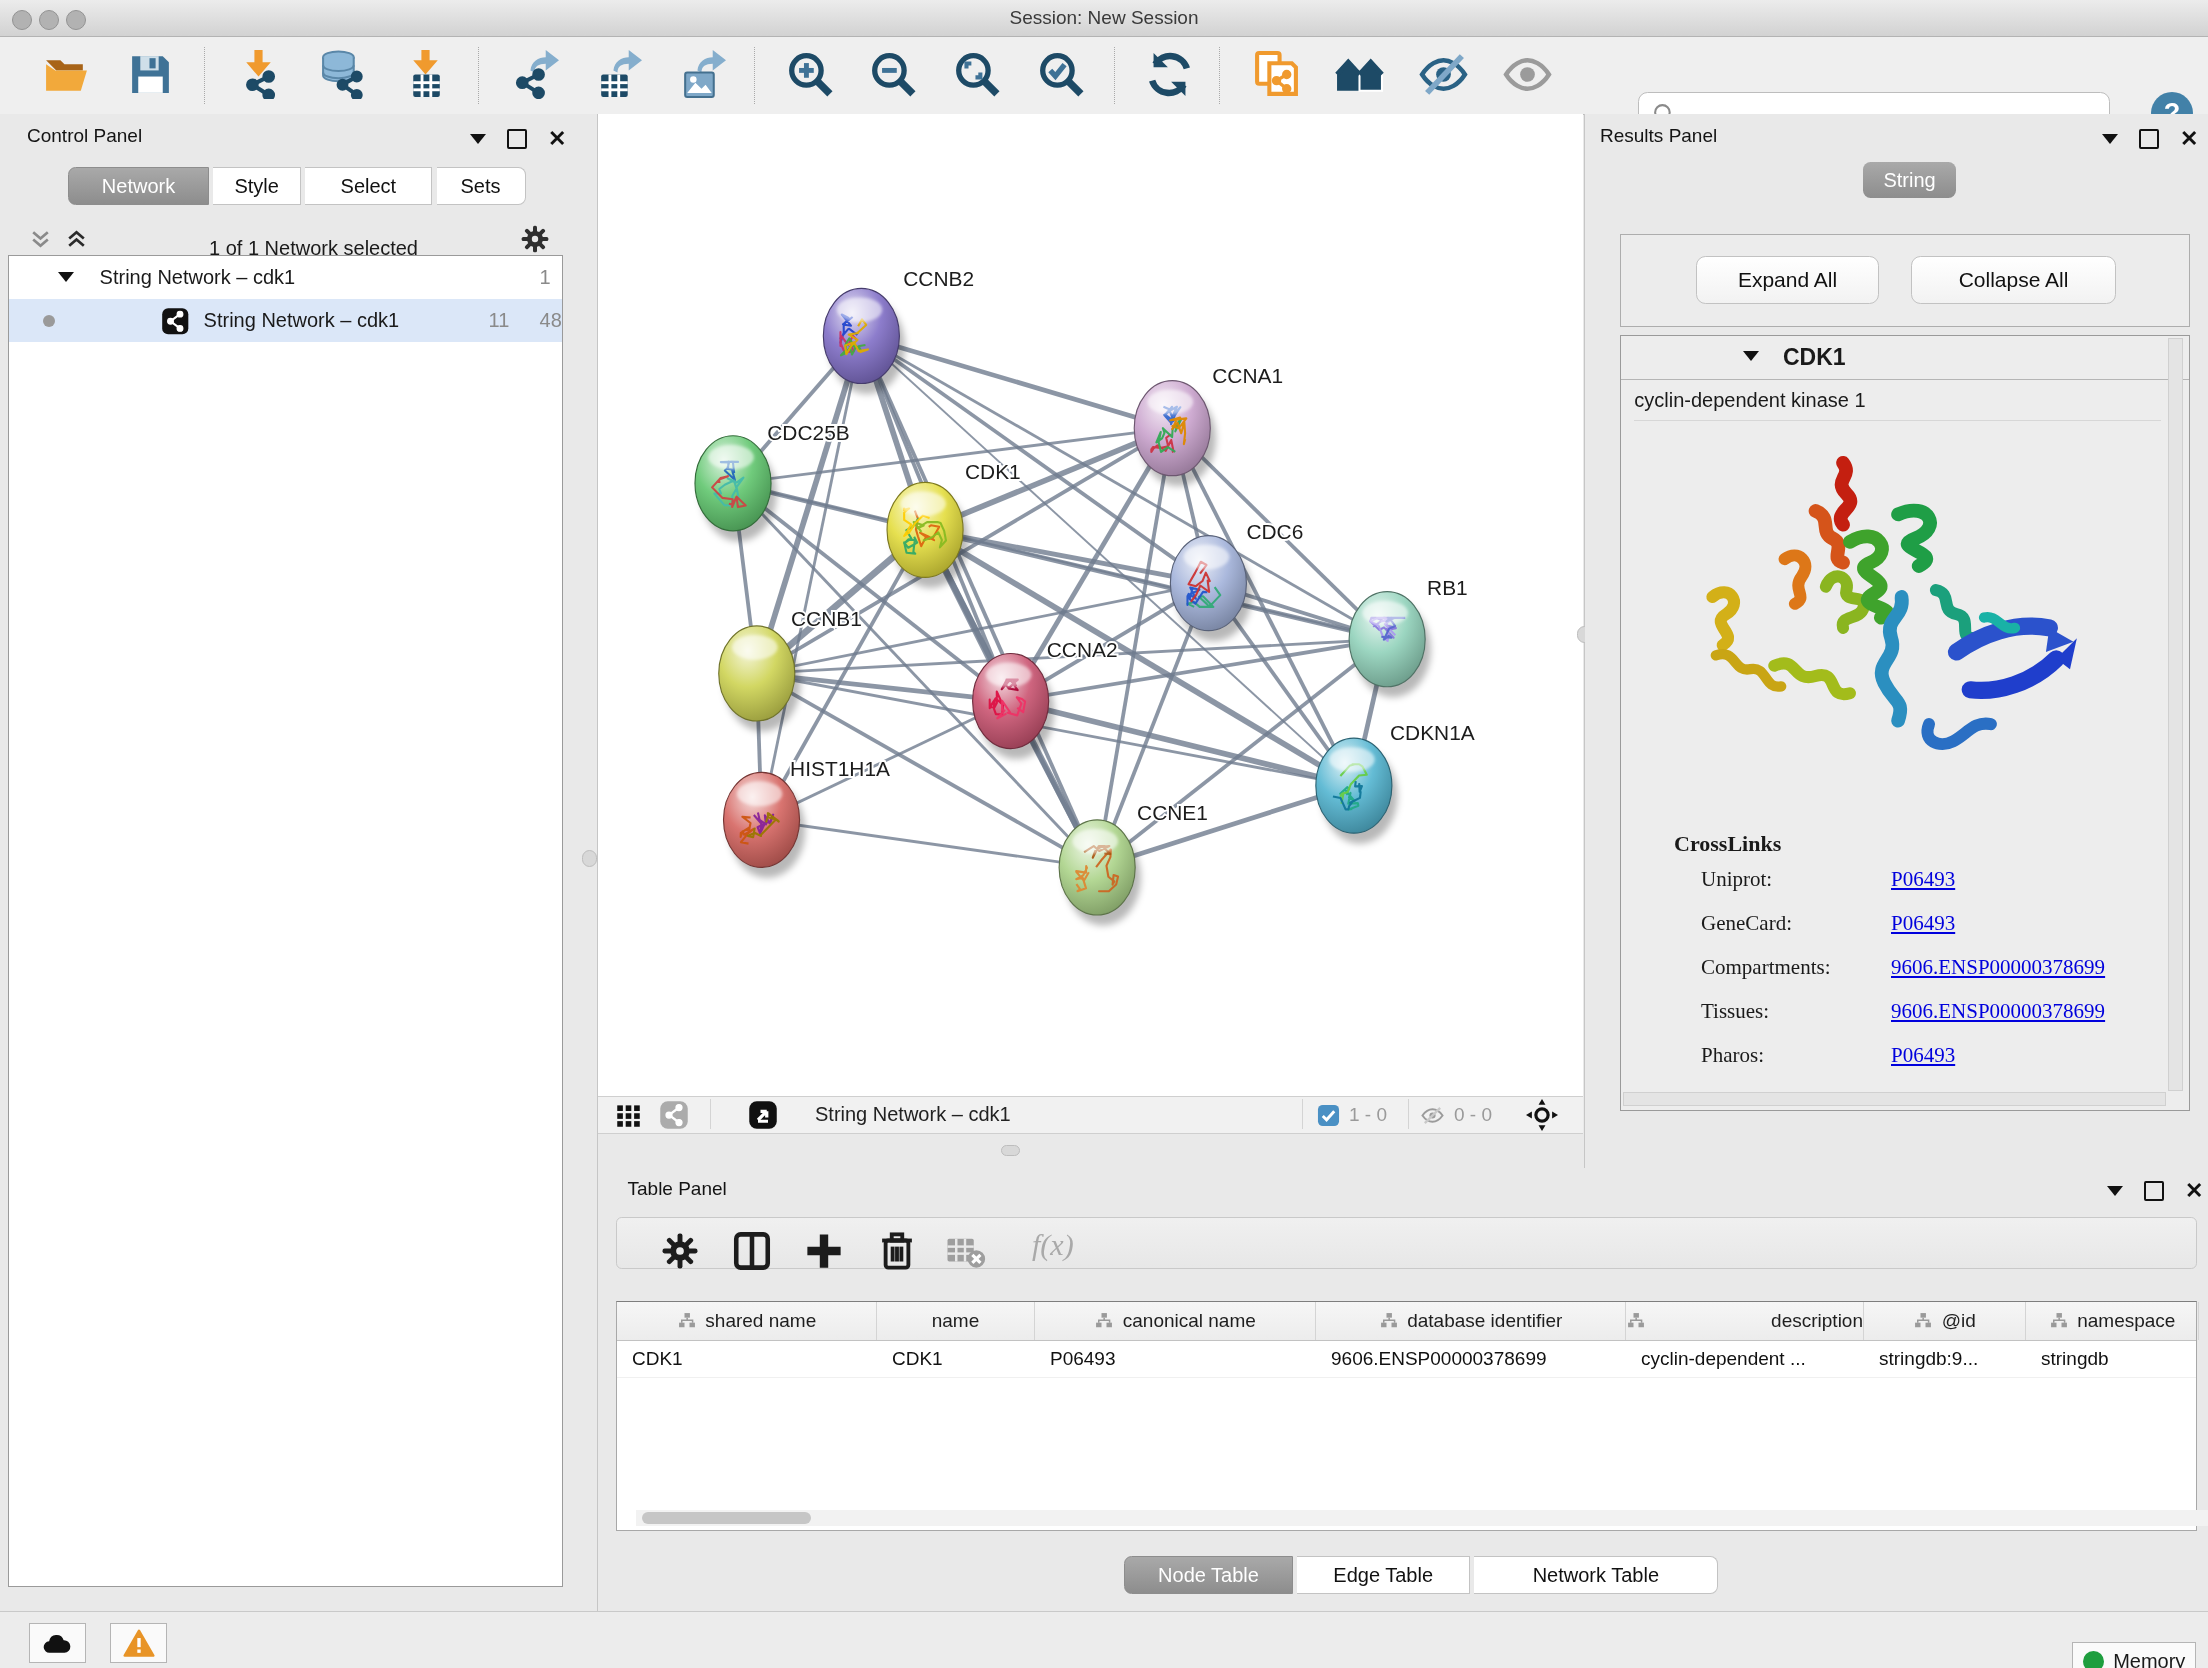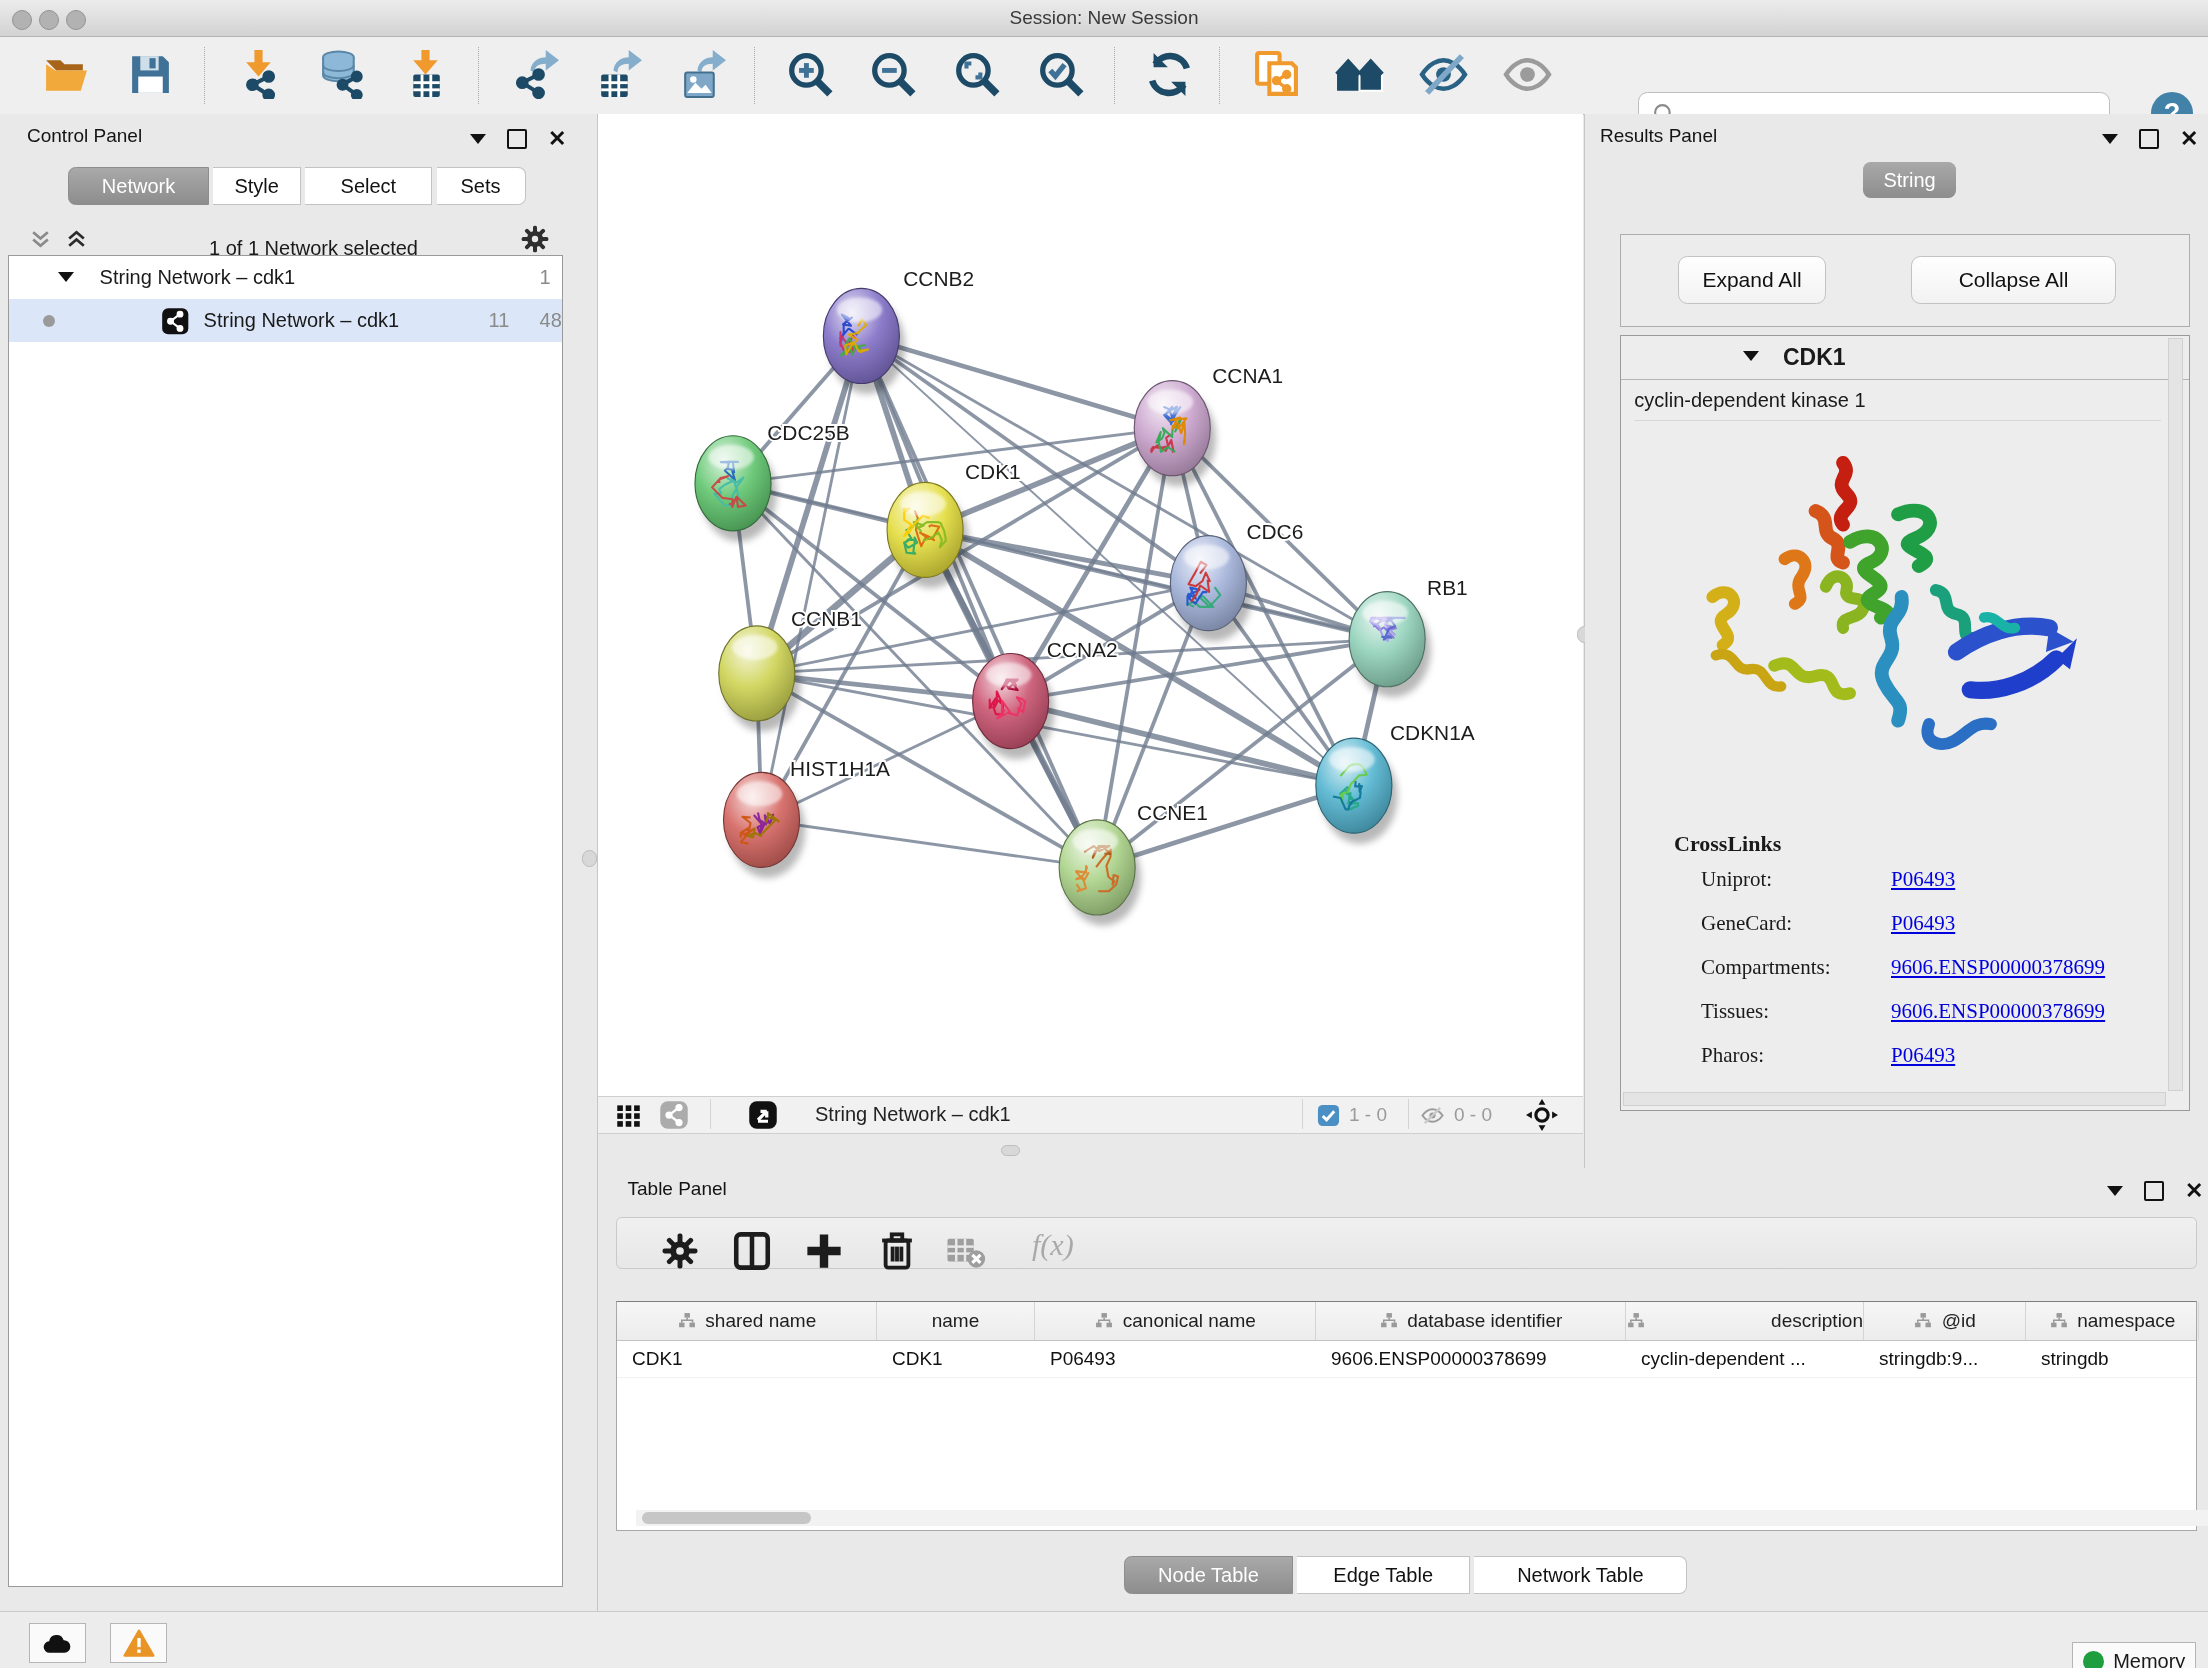--- a/index.html
+++ b/index.html
@@ -89,21 +89,21 @@
      background:#fff;border:1px solid #a8a8a8;border-top:1.9px solid #7e7e7e;}
   #tp-cols{display:flex;height:38px;background:linear-gradient(#f6f6f6,#ececec);border-bottom:1px solid #c2c2c2;}
   .th{display:flex;align-items:center;justify-content:center;gap:8.6px;box-sizing:border-box;
       border-right:1px solid #d4d4d4;font-size:19px;color:#1e1e1e;overflow:hidden;white-space:nowrap;}
   #tp-row{display:flex;height:36px;border-bottom:1px solid #f0f0f0;}
   .td{box-sizing:border-box;padding:6.7px 0 0 15px;font-size:19px;color:#111;
       overflow:hidden;white-space:nowrap;}
   #tp-hscroll{position:absolute;left:19px;bottom:3.8px;width:1577px;height:16px;background:#f2f2f2;}
   #tp-hthumb{position:absolute;left:5.7px;top:1.9px;width:169px;height:12.4px;background:#c6c6c6;border-radius:6.7px;}
   #tp-tabs{position:absolute;left:526px;top:388px;}
-  #tp-tabs .tab.t0{width:169px}#tp-tabs .tab.t1{width:173px}#tp-tabs .tab.t2{width:213px}
+  #tp-tabs .tab.t0{width:169px}#tp-tabs .tab.t1{width:173px}#tp-tabs .tab.t2{width:244px}
   
   #statusbar{position:absolute;left:0;top:1611px;width:2208px;height:57px;background:#ececec;border-top:1px solid #c9c9c9;}
   .sb-btn{position:absolute;top:11.4px;width:55px;height:38px;background:#fafafa;border:1.9px solid #b5b5b5;
      display:flex;align-items:center;justify-content:center;}
   #memory-btn{position:absolute;left:2072px;top:30px;width:122px;height:36px;background:#fafafa;
      border:1.9px solid #b5b5b5;display:flex;align-items:center;gap:9.5px;justify-content:center;font-size:20px;}
   #mem-dot{width:21px;height:21px;border-radius:50%;background:#1e9e3e;}
   .tri-down{width:0;height:0;border-left:8.6px solid transparent;border-right:8.6px solid transparent;border-top:10.5px solid #111;}
   .sq{width:16px;height:16px;border:2.4px solid #111;border-radius:1.9px;}
   .xx{font-size:22px;font-weight:bold;color:#111;line-height:16px;}
@@ -600,21 +600,21 @@
 
 <div id="results-panel">
   <div id="rp-head" class="panel-title">Results Panel</div>
   <div class="pctl" style="left:517px;top:15px">
     <div class="tri-down"></div>
     <div class="sq"></div>
     <div class="xx">✕</div>
   </div>
   <div id="rp-tab">String</div>
   <div id="rp-box1">
-    <div class="rp-btn" style="left:57px;width:148px">Expand All</div>
+    <div class="rp-btn" style="left:75px;width:183px">Expand All</div>
     <div class="rp-btn" style="left:290px;width:205px">Collapse All</div>
   </div>
   <div id="rp-box2">
     <div id="rp-sec-head">
       <div class="tri-down" style="position:absolute;left:122px;top:15px"></div>
       <div id="rp-sec-title">CDK1</div>
     </div>
     <div id="rp-desc">cyclin-dependent kinase 1</div>
 
     <svg id="rp-protein" width="447" height="380" viewBox="0 0 260 220">

